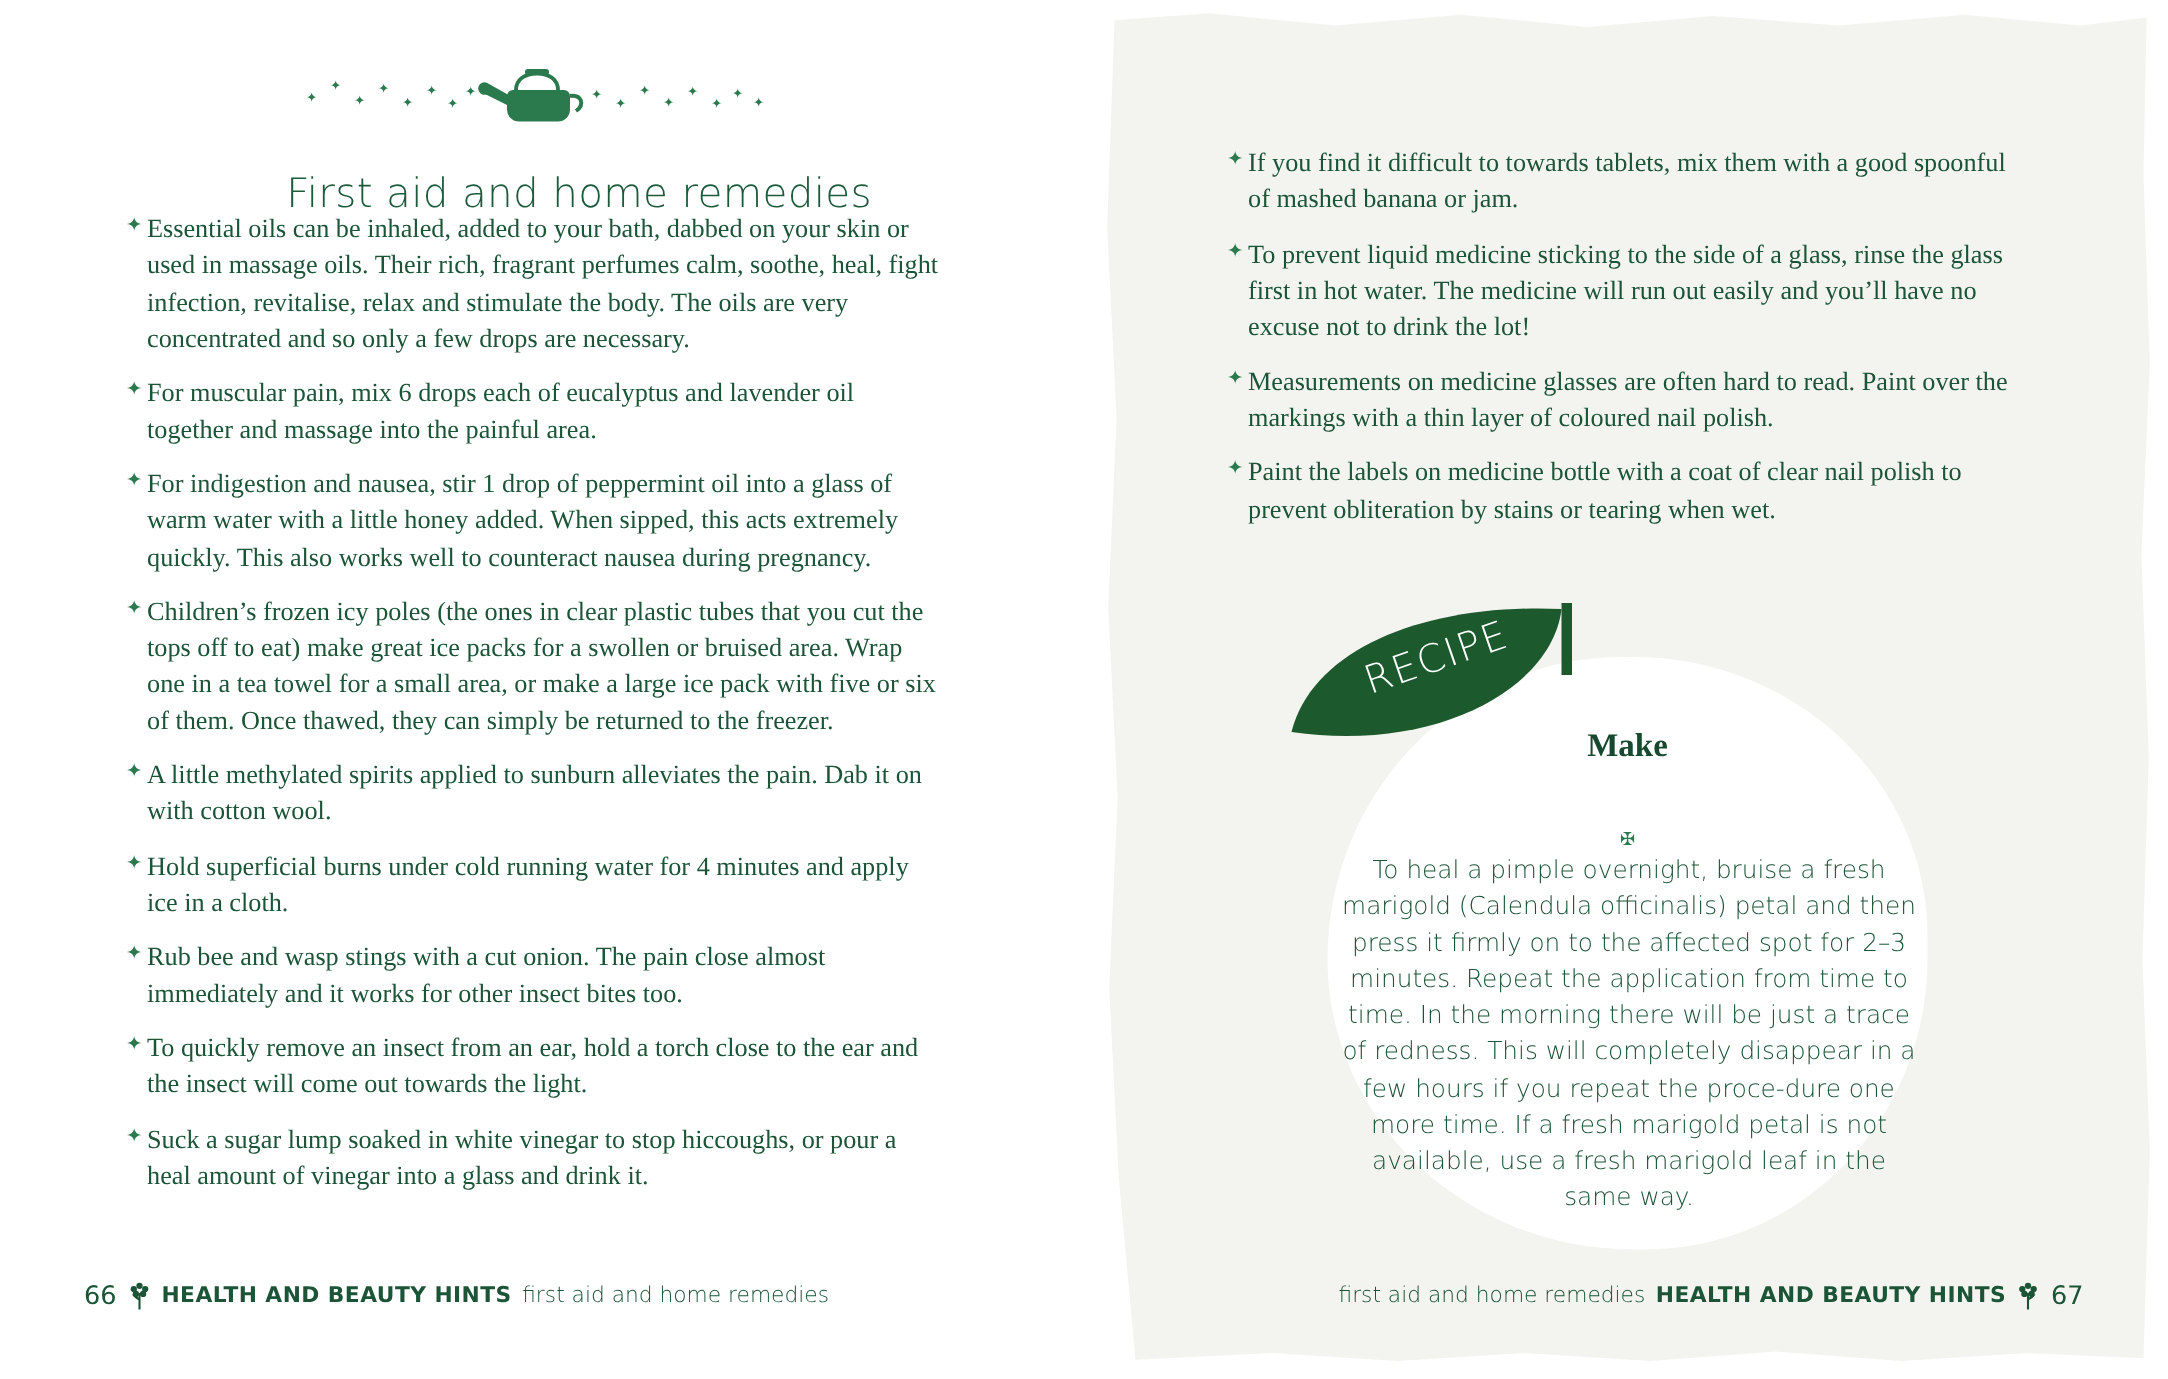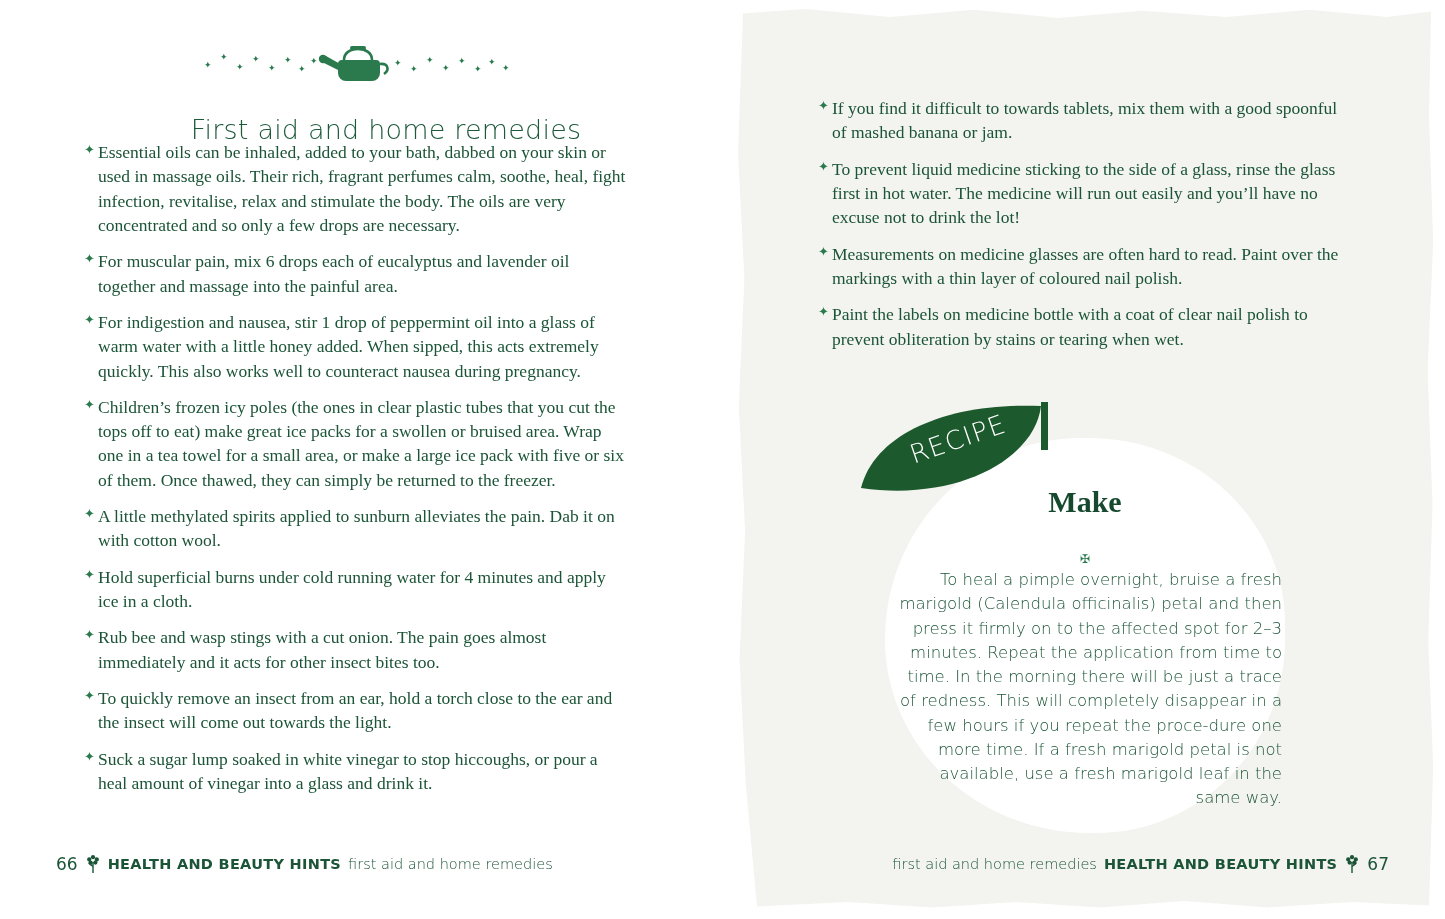--- a/index.html
+++ b/index.html
@@ -124,39 +124,39 @@
     letter-spacing: 1.2px;
   }
   .recipe-title {
     position: absolute;
     left: 905px;
     top: 482px;
     width: 360px;
     text-align: center;
     font-family: "Liberation Serif", serif;
     font-weight: bold;
-    font-size: 30px;
+    font-size: 22px;
     line-height: 1.35;
     color: #17492f;
   }
   .recipe-divider {
     position: absolute;
     left: 905px;
     top: 552px;
     width: 360px;
     text-align: center;
     font-size: 12px;
     color: #2a7a4e;
   }
   .recipe-body {
     position: absolute;
     left: 890px;
     top: 568px;
     width: 392px;
-    text-align: right;
+    text-align: center;
     font-family: "DejaVu Sans", sans-serif;
     font-weight: 300;
     font-size: 16.5px;
     line-height: 1.47;
     color: #1b5436;
   }
 
   
   .footer {
     position: absolute;
@@ -259,21 +259,21 @@
       <div class="bullet-item">
         <span class="bullet">✦</span>
         <span class="btext">A little methylated spirits applied to sunburn alleviates the pain. Dab it on with cotton wool.</span>
       </div>
       <div class="bullet-item">
         <span class="bullet">✦</span>
         <span class="btext">Hold superficial burns under cold running water for 4 minutes and apply ice in a cloth.</span>
       </div>
       <div class="bullet-item">
         <span class="bullet">✦</span>
-        <span class="btext">Rub bee and wasp stings with a cut onion. The pain goes almost immediately and it acts for other insect bites too.</span>
+        <span class="btext">Rub bee and wasp stings with a cut onion. The pain close almost immediately and it works for other insect bites too.</span>
       </div>
       <div class="bullet-item">
         <span class="bullet">✦</span>
         <span class="btext">To quickly remove an insect from an ear, hold a torch close to the ear and the insect will come out towards the light.</span>
       </div>
       <div class="bullet-item">
         <span class="bullet">✦</span>
         <span class="btext">Suck a sugar lump soaked in white vinegar to stop hiccoughs, or pour a heal amount of vinegar into a glass and drink it.</span>
       </div>
     </div>

